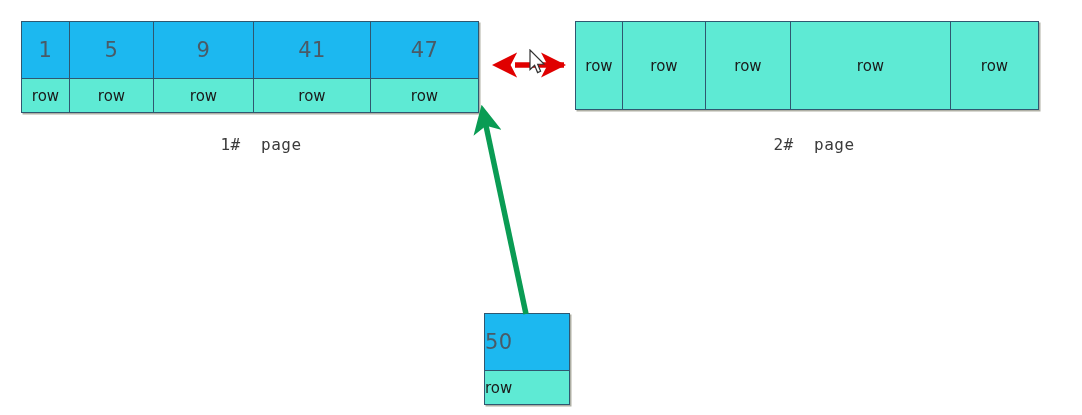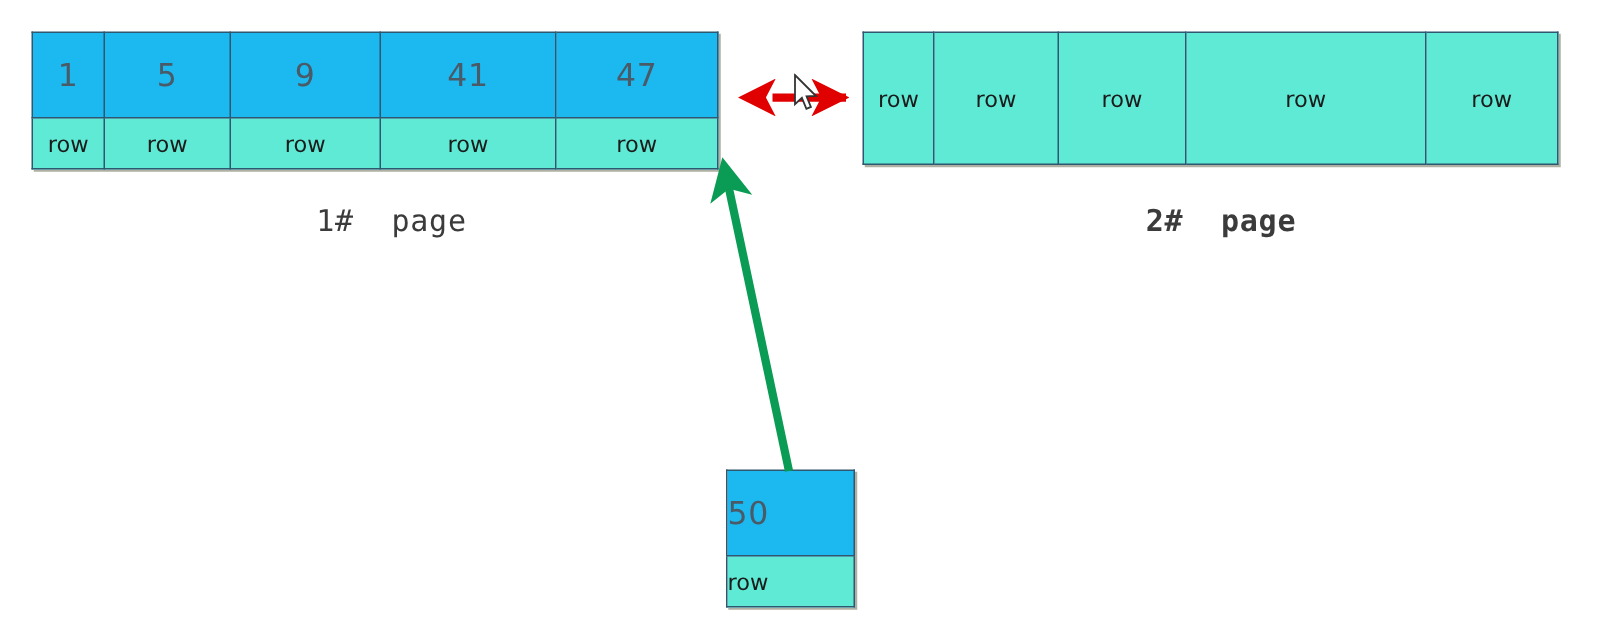--- a/index.html
+++ b/index.html
@@ -54,27 +54,27 @@
     height: 33px;
     font-size: 15px;
     border-color: #4a7a3c;
   }
 
   
   .page-caption {
     position: absolute;
     text-align: center;
     font-family: "DejaVu Sans Mono", monospace;
-    font-size: 20px;
+    font-size: 16px;
     color: #3b3b3b;
     letter-spacing: 0.5px;
     white-space: pre;
   }
   #page1-caption { left: 13px;  top: 135px; width: 496px; }
-  #page2-caption { left: 567px; top: 135px; width: 494px; font-weight: bold; }
+  #page2-caption { left: 567px; top: 135px; width: 494px; }
 
   
   #new-record {
     position: absolute;
     left: 484px;
     top: 313px;
     width: 86px;
     height: 89px;
     box-sizing: border-box;
     border-collapse: collapse;

